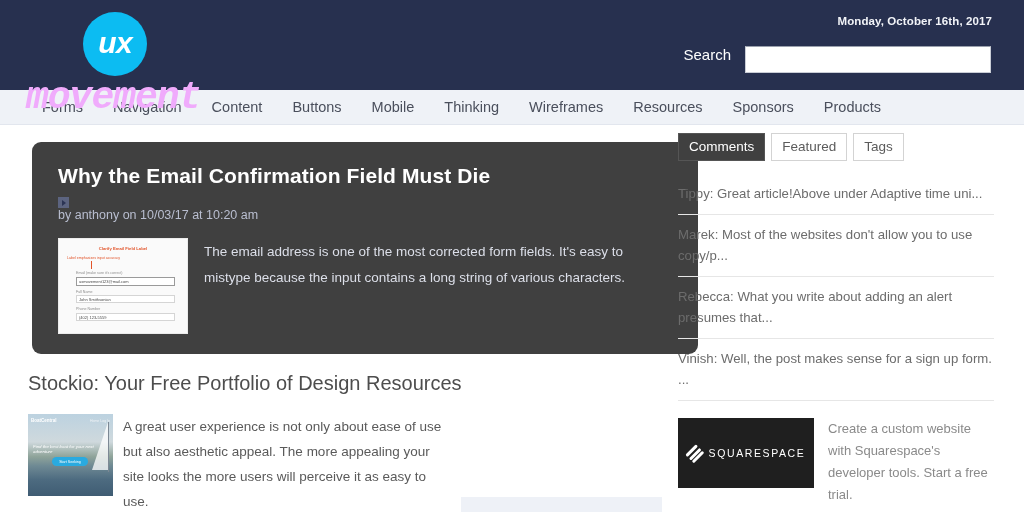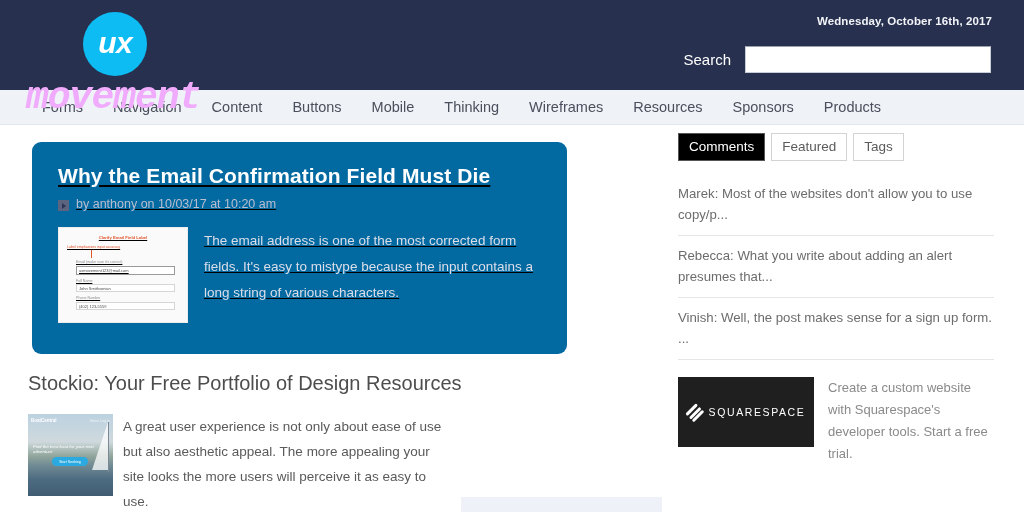--- a/index.html
+++ b/index.html
@@ -39,21 +39,21 @@
     letter-spacing: -1px;
     font-family: Liberation Mono, monospace;
   }
   .date-line {
     position: absolute; right: 32px; top: 15px;
     font-size: 11.5px; font-weight: bold; color: #f2f4f8;
     letter-spacing: 0.1px;
   }
   .search-row {
     position: absolute; right: 33px; top: 46px;
-    display: flex; align-items: center;
+    display: flex; 
   }
   .search-label {
     font-size: 15px; color: #ffffff;
     margin-right: 14px;
   }
   .search-input {
     width: 246px; height: 27px;
     background: #ffffff;
     border: 1px solid #c9cdd6;
     border-top-color: #9aa0ad;
@@ -84,37 +84,37 @@
     position: relative;
     width: 1024px;
     height: 387px;
     background: #ffffff;
   }
 
   
   .hero {
     position: absolute;
     left: 32px; top: 17px;
-    width: 535px; height: 212px;
-    background: #0369a1;
+    width: 666px; height: 212px;
+    background: #404040;
     border-radius: 9px;
     padding: 22px 26px 0 26px;
-    text-decoration: underline;
   }
   .hero-title {
     font-size: 21px;
     font-weight: bold;
     color: #ffffff;
     letter-spacing: 0.1px;
     margin-bottom: 9px;
     cursor: pointer;
   }
   .byline {
-    display: flex; align-items: flex-end;
+    display: flex; align-items: flex-start;
     margin-bottom: 16px;
+    flex-direction: column;
   }
   .byline-icon {
     width: 11px; height: 11px;
     background: #5c6480;
     display: inline-flex;
     align-items: center; justify-content: center;
     margin-right: 7px;
     flex: none;
   }
   .byline-icon::after {
@@ -260,21 +260,21 @@
   .tab {
     font-size: 13.5px;
     padding: 5px 10px 6px 10px;
     border: 1px solid #d3d3d3;
     color: #5b5b5b;
     background: #ffffff;
     cursor: pointer;
     margin-right: 6px;
   }
   .tab.active {
-    background: #000000;
+    background: #404040;
     border-color: #555555;
     color: #ffffff;
   }
   .comment {
     font-size: 13.2px;
     line-height: 21px;
     color: #6c6c6c;
     padding: 9px 0 10px 0;
     border-bottom: 1px solid #e6e6e6;
     cursor: pointer;
@@ -324,21 +324,21 @@
 <body>
 
 <div class="header">
   <div class="logo-wrap">
     <div class="logo-circle">
       <span class="logo-ux">ux</span>
     </div>
     <span class="logo-word">movement</span>
   </div>
 
-  <div class="date-line">Wednesday, October 16th, 2017</div>
+  <div class="date-line">Monday, October 16th, 2017</div>
 
   <div class="search-row">
     <span class="search-label">Search</span>
     <input class="search-input" type="text" placeholder="" style="">
   </div>
 </div>
 
 <div class="nav">
   <span class="nav-item">Forms</span>
   <span class="nav-item">Navigation</span>
@@ -398,20 +398,21 @@
     
   </div>
 
   <div class="sidebar">
     <div class="tabs">
       <div class="tab active">Comments</div>
       <div class="tab">Featured</div>
       <div class="tab">Tags</div>
     </div>
 
+    <div class="comment">Tippy: Great article!Above under Adaptive time uni...</div>
     <div class="comment">Marek: Most of the websites don't allow you to use copy/p...</div>
     <div class="comment">Rebecca: What you write about adding an alert presumes that...</div>
     <div class="comment">Vinish: Well, the post makes sense for a sign up form. ...</div>
 
     <div class="ad">
       <div class="ad-logo">
         <div class="sq-mark">
           <span></span>
             <span></span>
             <span></span>

